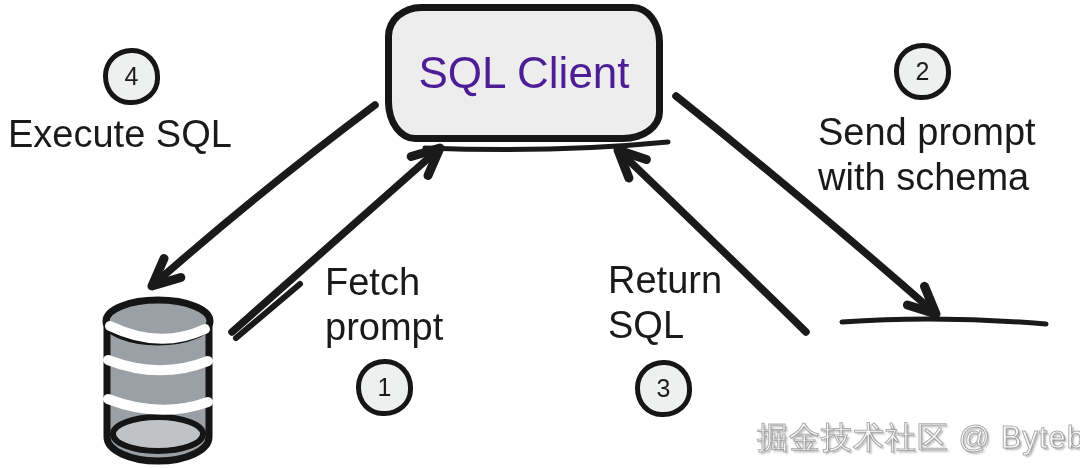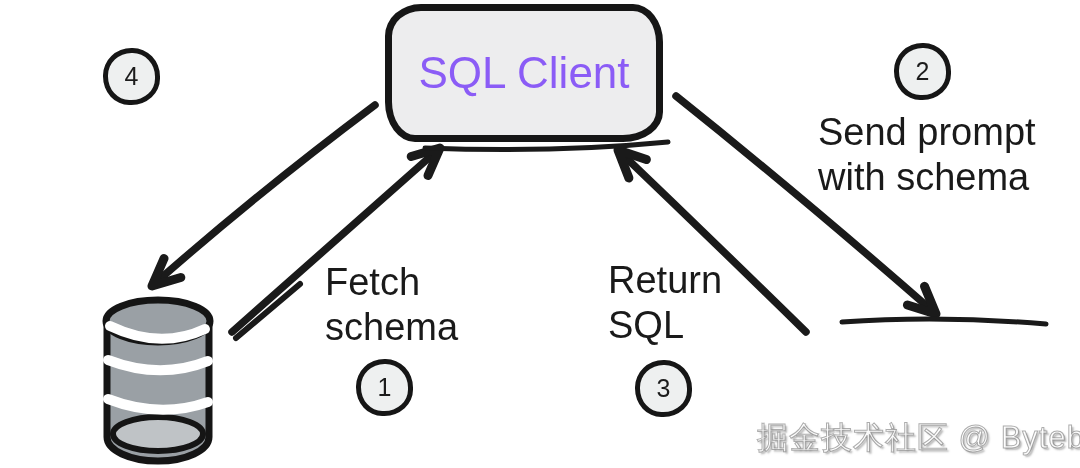--- a/index.html
+++ b/index.html
@@ -14,21 +14,21 @@
   }
   #arrows-layer { position: absolute; left: 0; top: 0; }
   .node {
     position: absolute;
     box-sizing: border-box;
     background: #ededee;
     border: 7px solid #161616;
     display: flex;
     align-items: center;
     justify-content: center;
-    color: #8b5cf6;
+    color: #4c1d95;
     z-index: 2;
   }
   .node-sql-client {
     left: 385px; top: 4px; width: 278px; height: 138px;
     border-radius: 36px 30px 40px 30px / 32px 38px 30px 40px;
     font-size: 44px;
   }
   .node-llm {
     left: 796px; top: 324px; width: 276px; height: 134px;
     border-radius: 38px 30px 36px 42px / 34px 40px 30px 34px;
@@ -131,22 +131,23 @@
   <div class="step-circle circle-2">
     <span>2</span>
   </div>
   <div class="step-circle circle-1">
     <span>1</span>
   </div>
   <div class="step-circle circle-3">
     <span>3</span>
   </div>
 
+  <div class="label label-execute">Execute SQL</div>
   <div class="label label-fetch">Fetch
-schema</div>
+prompt</div>
   <div class="label label-return">Return
 SQL</div>
   <div class="label label-send">Send prompt
 with schema</div>
 
   <div class="watermark">掘金技术社区 @ Bytebase</div>
 
 </div>
 
 </body></html>

